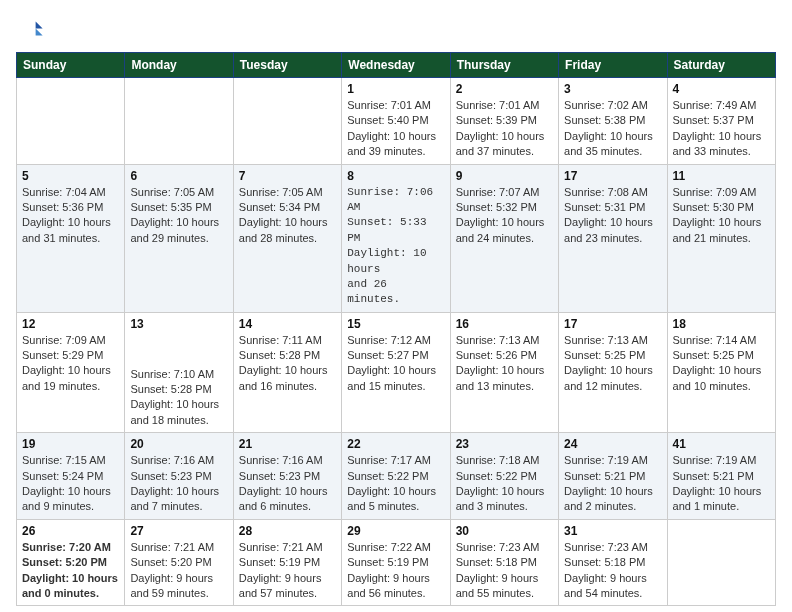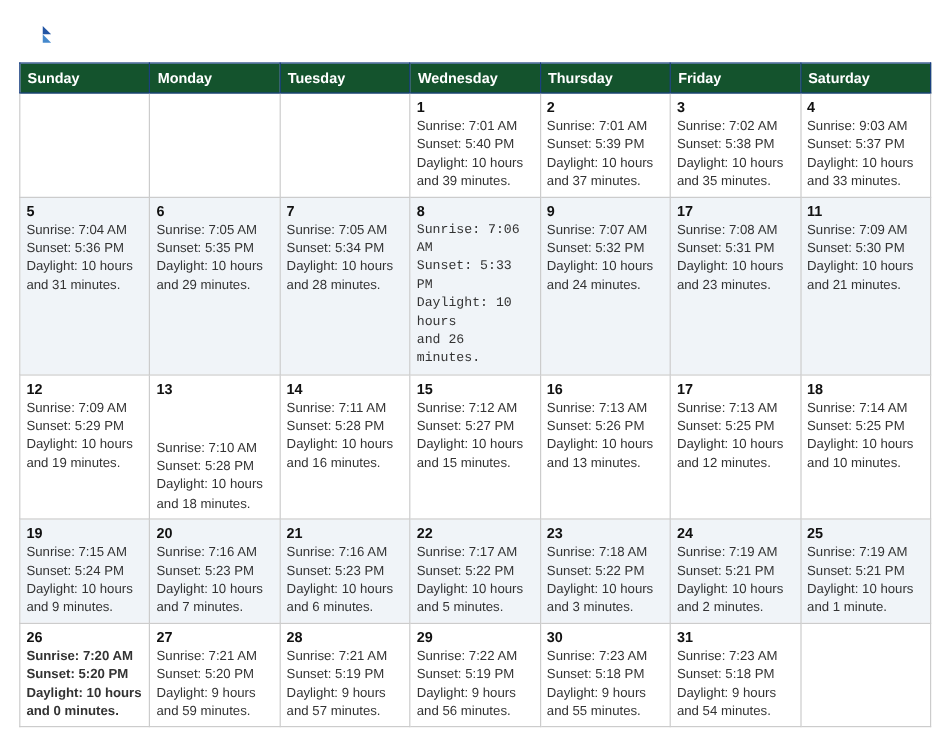--- a/index.html
+++ b/index.html
@@ -139,21 +139,21 @@
         </td>
         <td>
           <span class="day-num">3</span>
           <div class="day-detail" style="white-space: pre-line;">Sunrise: 7:02 AM
 Sunset: 5:38 PM
 Daylight: 10 hours
 and 35 minutes.</div>
         </td>
         <td>
           <span class="day-num">4</span>
-          <div class="day-detail" style="white-space: pre-line;">Sunrise: 9:03 AM
+          <div class="day-detail" style="white-space: pre-line;">Sunrise: 7:49 AM
 Sunset: 5:37 PM
 Daylight: 10 hours
 and 33 minutes.</div>
         </td>
       </tr>
       <tr>
         <td>
           <span class="day-num">5</span>
           <div class="day-detail" style="white-space: pre-line;">Sunrise: 7:04 AM
 Sunset: 5:36 PM
@@ -291,21 +291,21 @@
 and 3 minutes.</div>
         </td>
         <td>
           <span class="day-num">24</span>
           <div class="day-detail" style="white-space: pre-line;">Sunrise: 7:19 AM
 Sunset: 5:21 PM
 Daylight: 10 hours
 and 2 minutes.</div>
         </td>
         <td>
-          <span class="day-num">25</span>
+          <span class="day-num">41</span>
           <div class="day-detail" style="white-space: pre-line;">Sunrise: 7:19 AM
 Sunset: 5:21 PM
 Daylight: 10 hours
 and 1 minute.</div>
         </td>
       </tr>
       <tr>
         <td>
           <span class="day-num">26</span>
           <div class="day-detail" style="white-space: pre-line; font-weight: bold;">Sunrise: 7:20 AM

